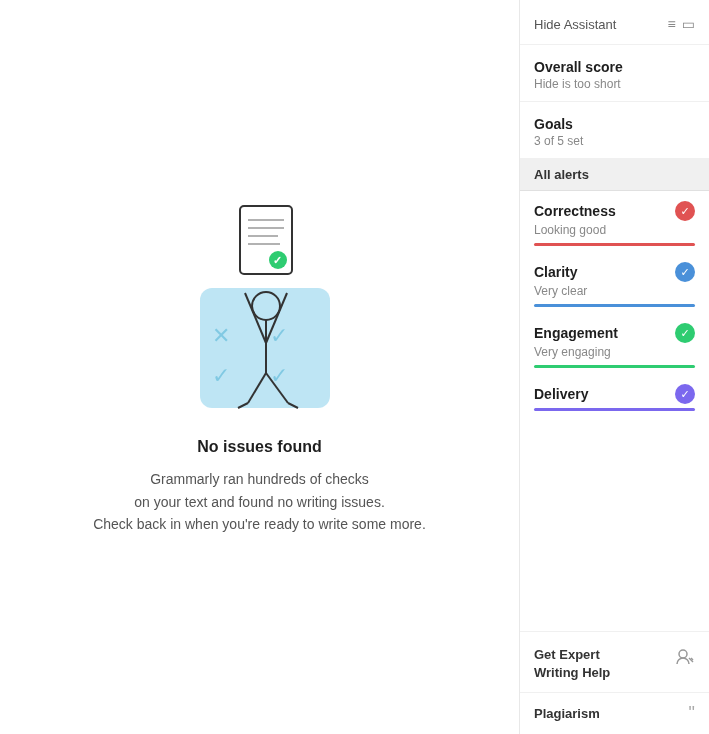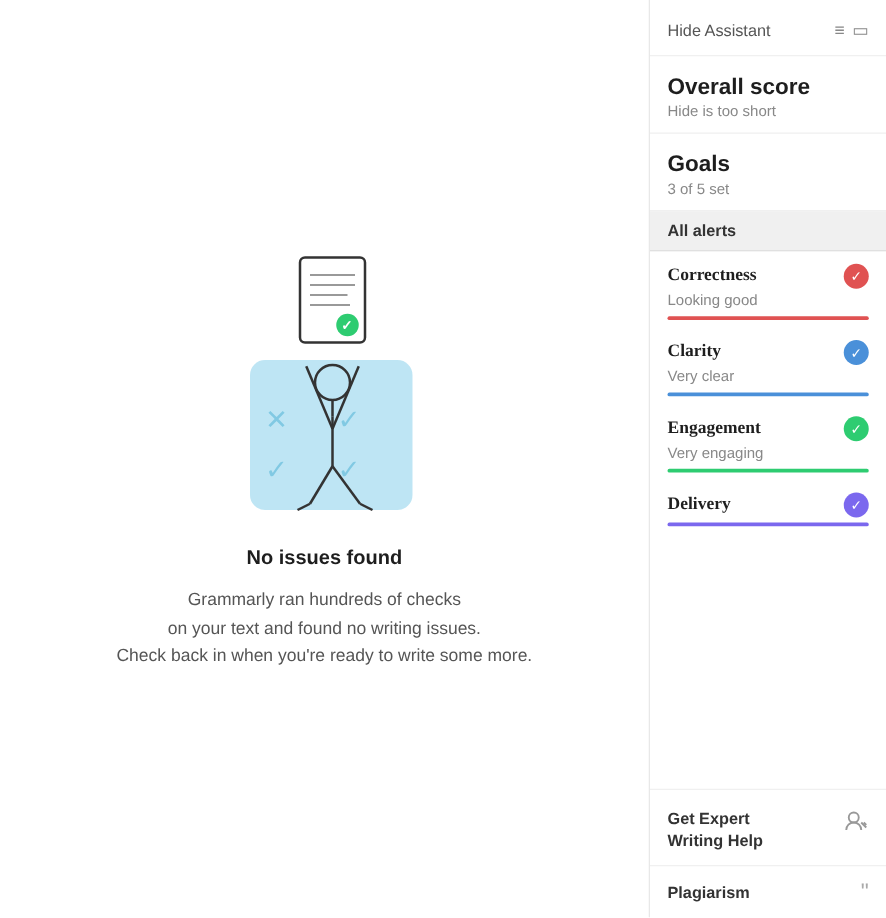--- a/index.html
+++ b/index.html
@@ -76,21 +76,21 @@
       color: #888;
       font-size: 14px;
     }
 
     .overall-score-section {
       padding: 14px 14px 10px;
       border-bottom: 1px solid #f0f0f0;
     }
 
     .section-title {
-      font-size: 18px;
+      font-size: 14px;
       font-weight: 600;
       color: #1e1e1e;
       margin-bottom: 2px;
     }
 
     .section-sub {
       font-size: 12px;
       color: #888;
     }
 
@@ -117,21 +117,20 @@
       display: flex;
       align-items: center;
       justify-content: space-between;
       margin-bottom: 2px;
     }
 
     .metric-name {
       font-size: 14px;
       font-weight: 600;
       color: #1e1e1e;
-      font-family: Liberation Serif, serif;
     }
 
     .metric-sub {
       font-size: 12px;
       color: #888;
       margin-bottom: 6px;
     }
 
     .metric-bar {
       height: 3px;

